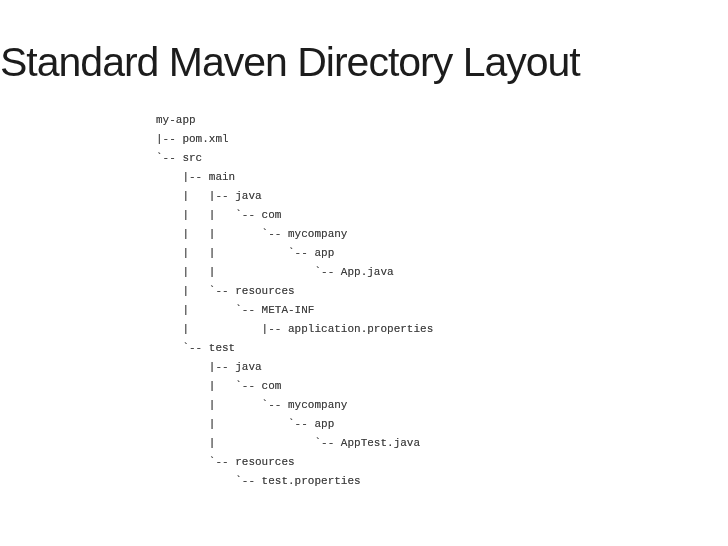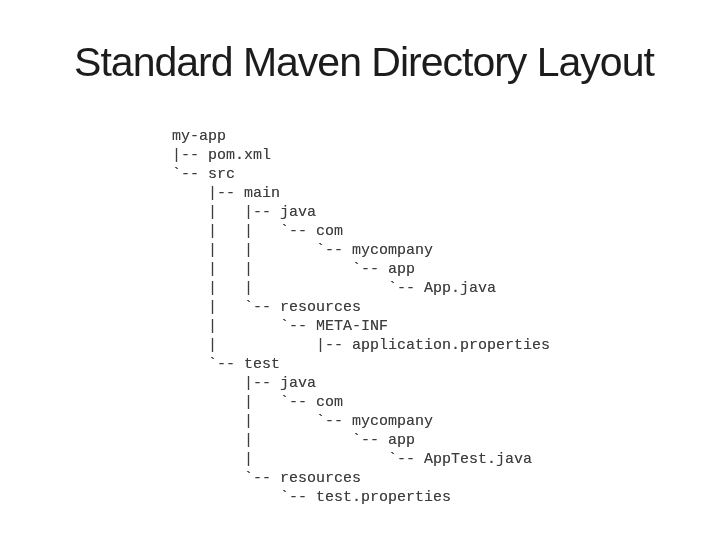--- a/index.html
+++ b/index.html
@@ -14,36 +14,35 @@
     background: var(--bg, #ffffff);
     overflow: hidden;
     font-family: "Liberation Sans", sans-serif;
   }
   .title {
     position: absolute;
     top: 38px;
     left: 0;
     right: 0;
     margin: 0;
-    text-align: center;
     font-family: "Liberation Sans", sans-serif;
     font-weight: 400;
     font-size: 41px;
     line-height: 1.2;
     letter-spacing: -1px;
     color: var(--title-color, #1c1c1c);
     white-space: nowrap;
   }
   .tree {
     position: absolute;
     left: 156px;
     top: 111px;
-    margin: 16px;
+    margin: 0;
     font-family: "Liberation Mono", "DejaVu Sans Mono", monospace;
-    font-size: 15px;
+    font-size: 11px;
     line-height: 19px;
     color: var(--tree-color, #3d3d3d);
     white-space: pre;
     text-shadow: 0 0 0.4px rgba(60,60,60,0.55);
   }
 </style>
 </head>
 <body>
 
 <div class="slide" style="--bg: #ffffff; --title-color: #1c1c1c; --tree-color: #3d3d3d;">

